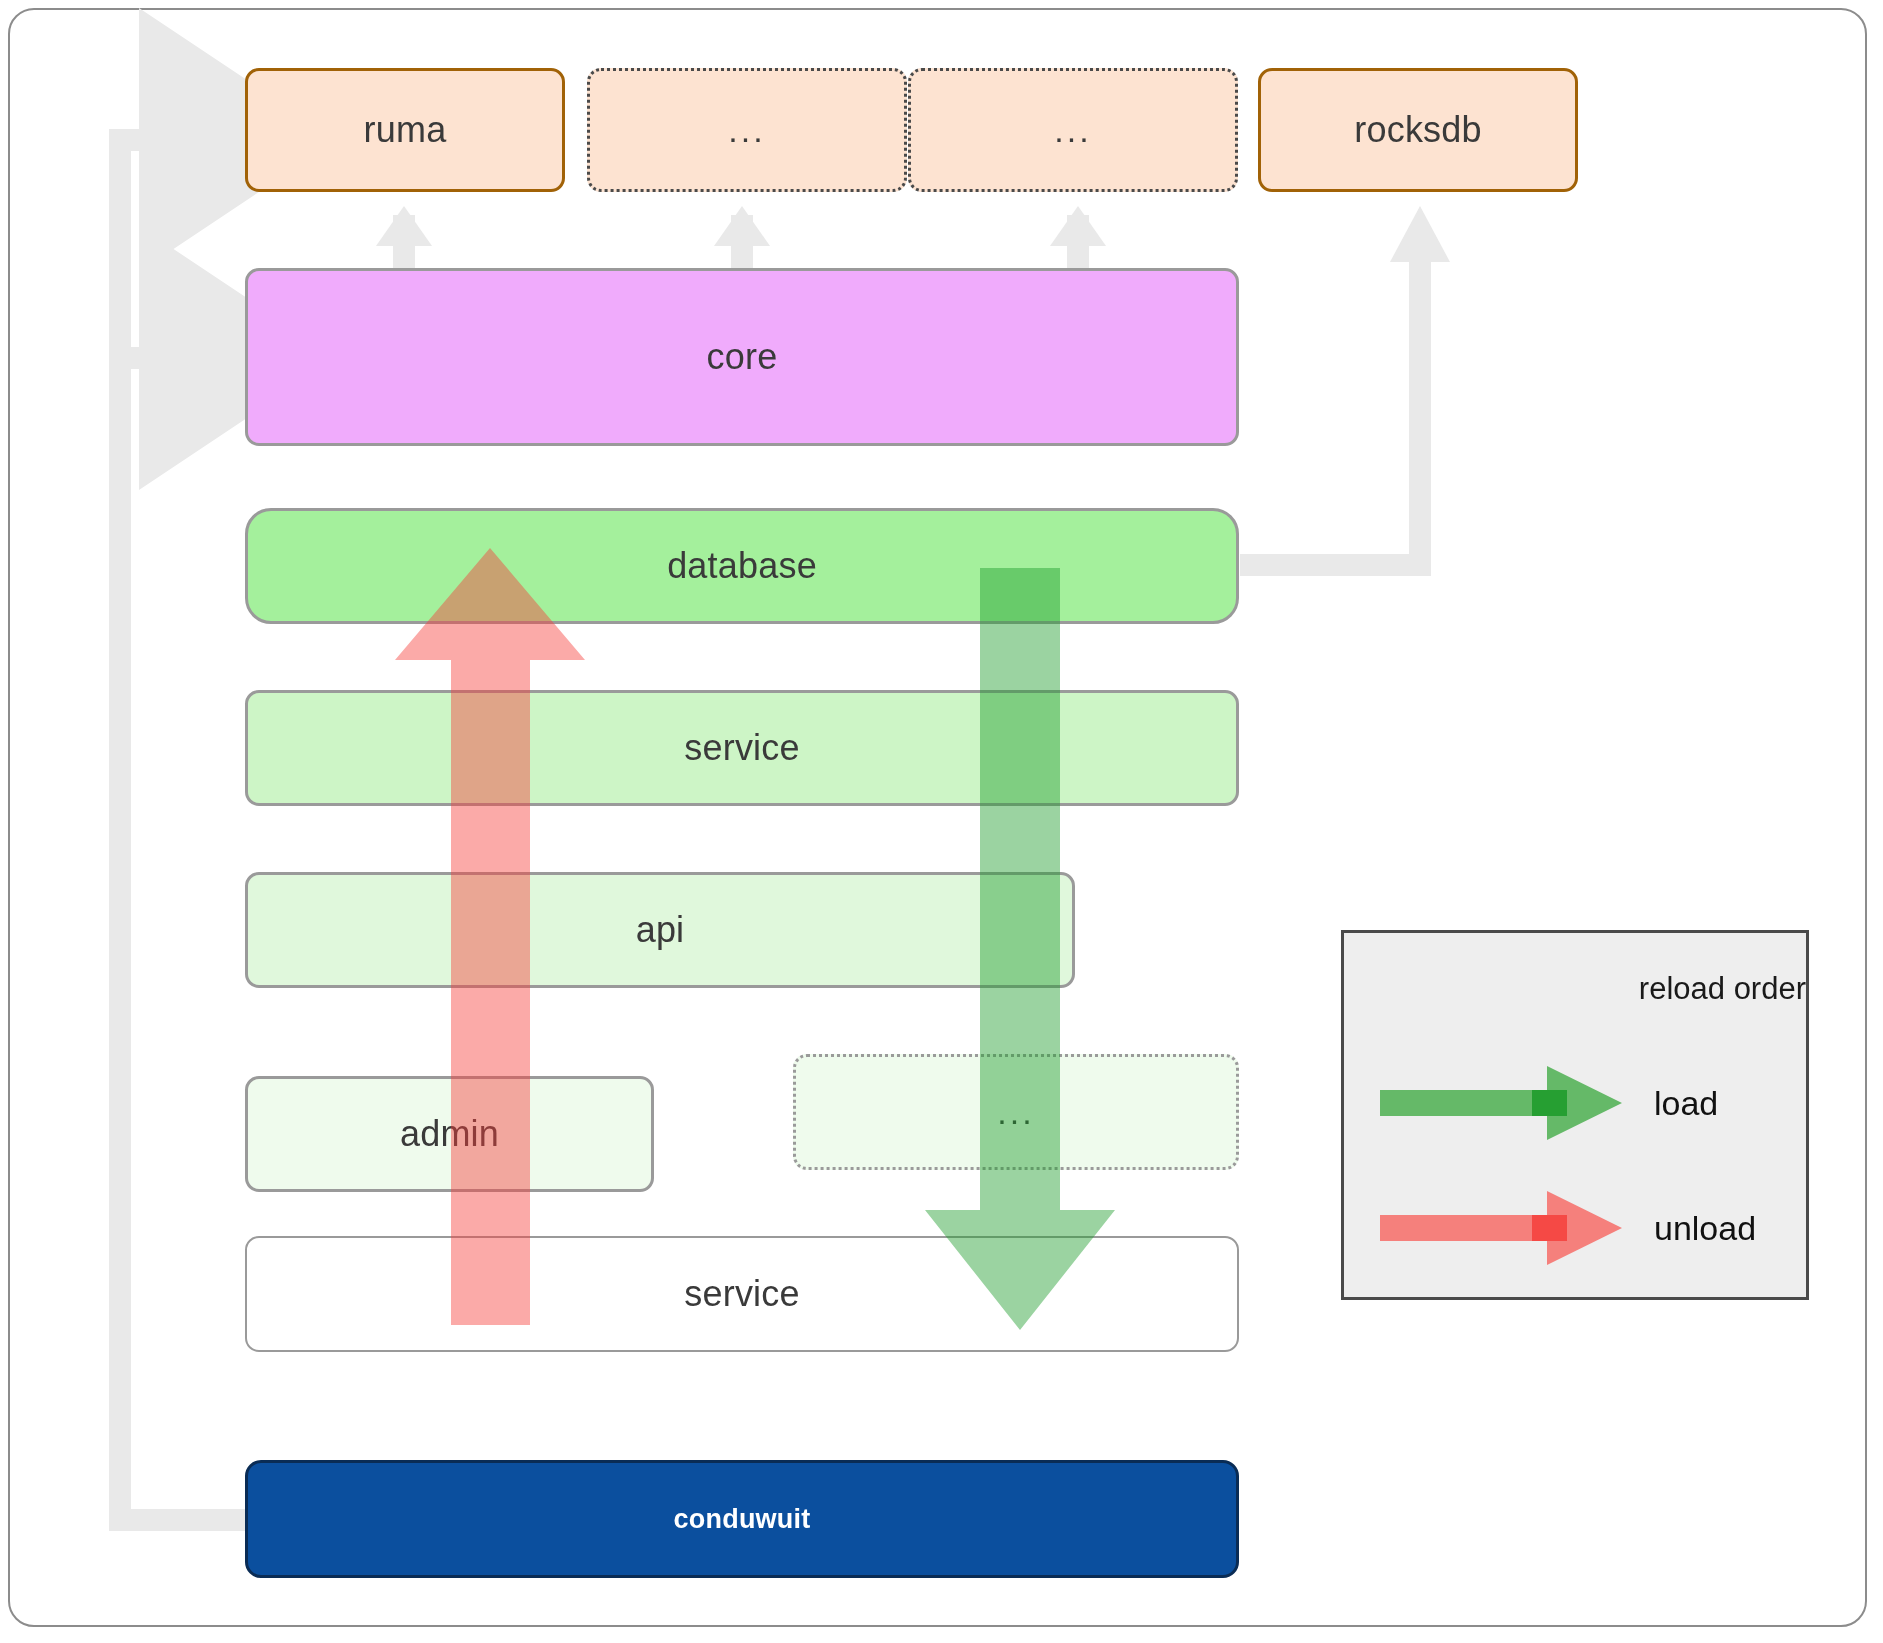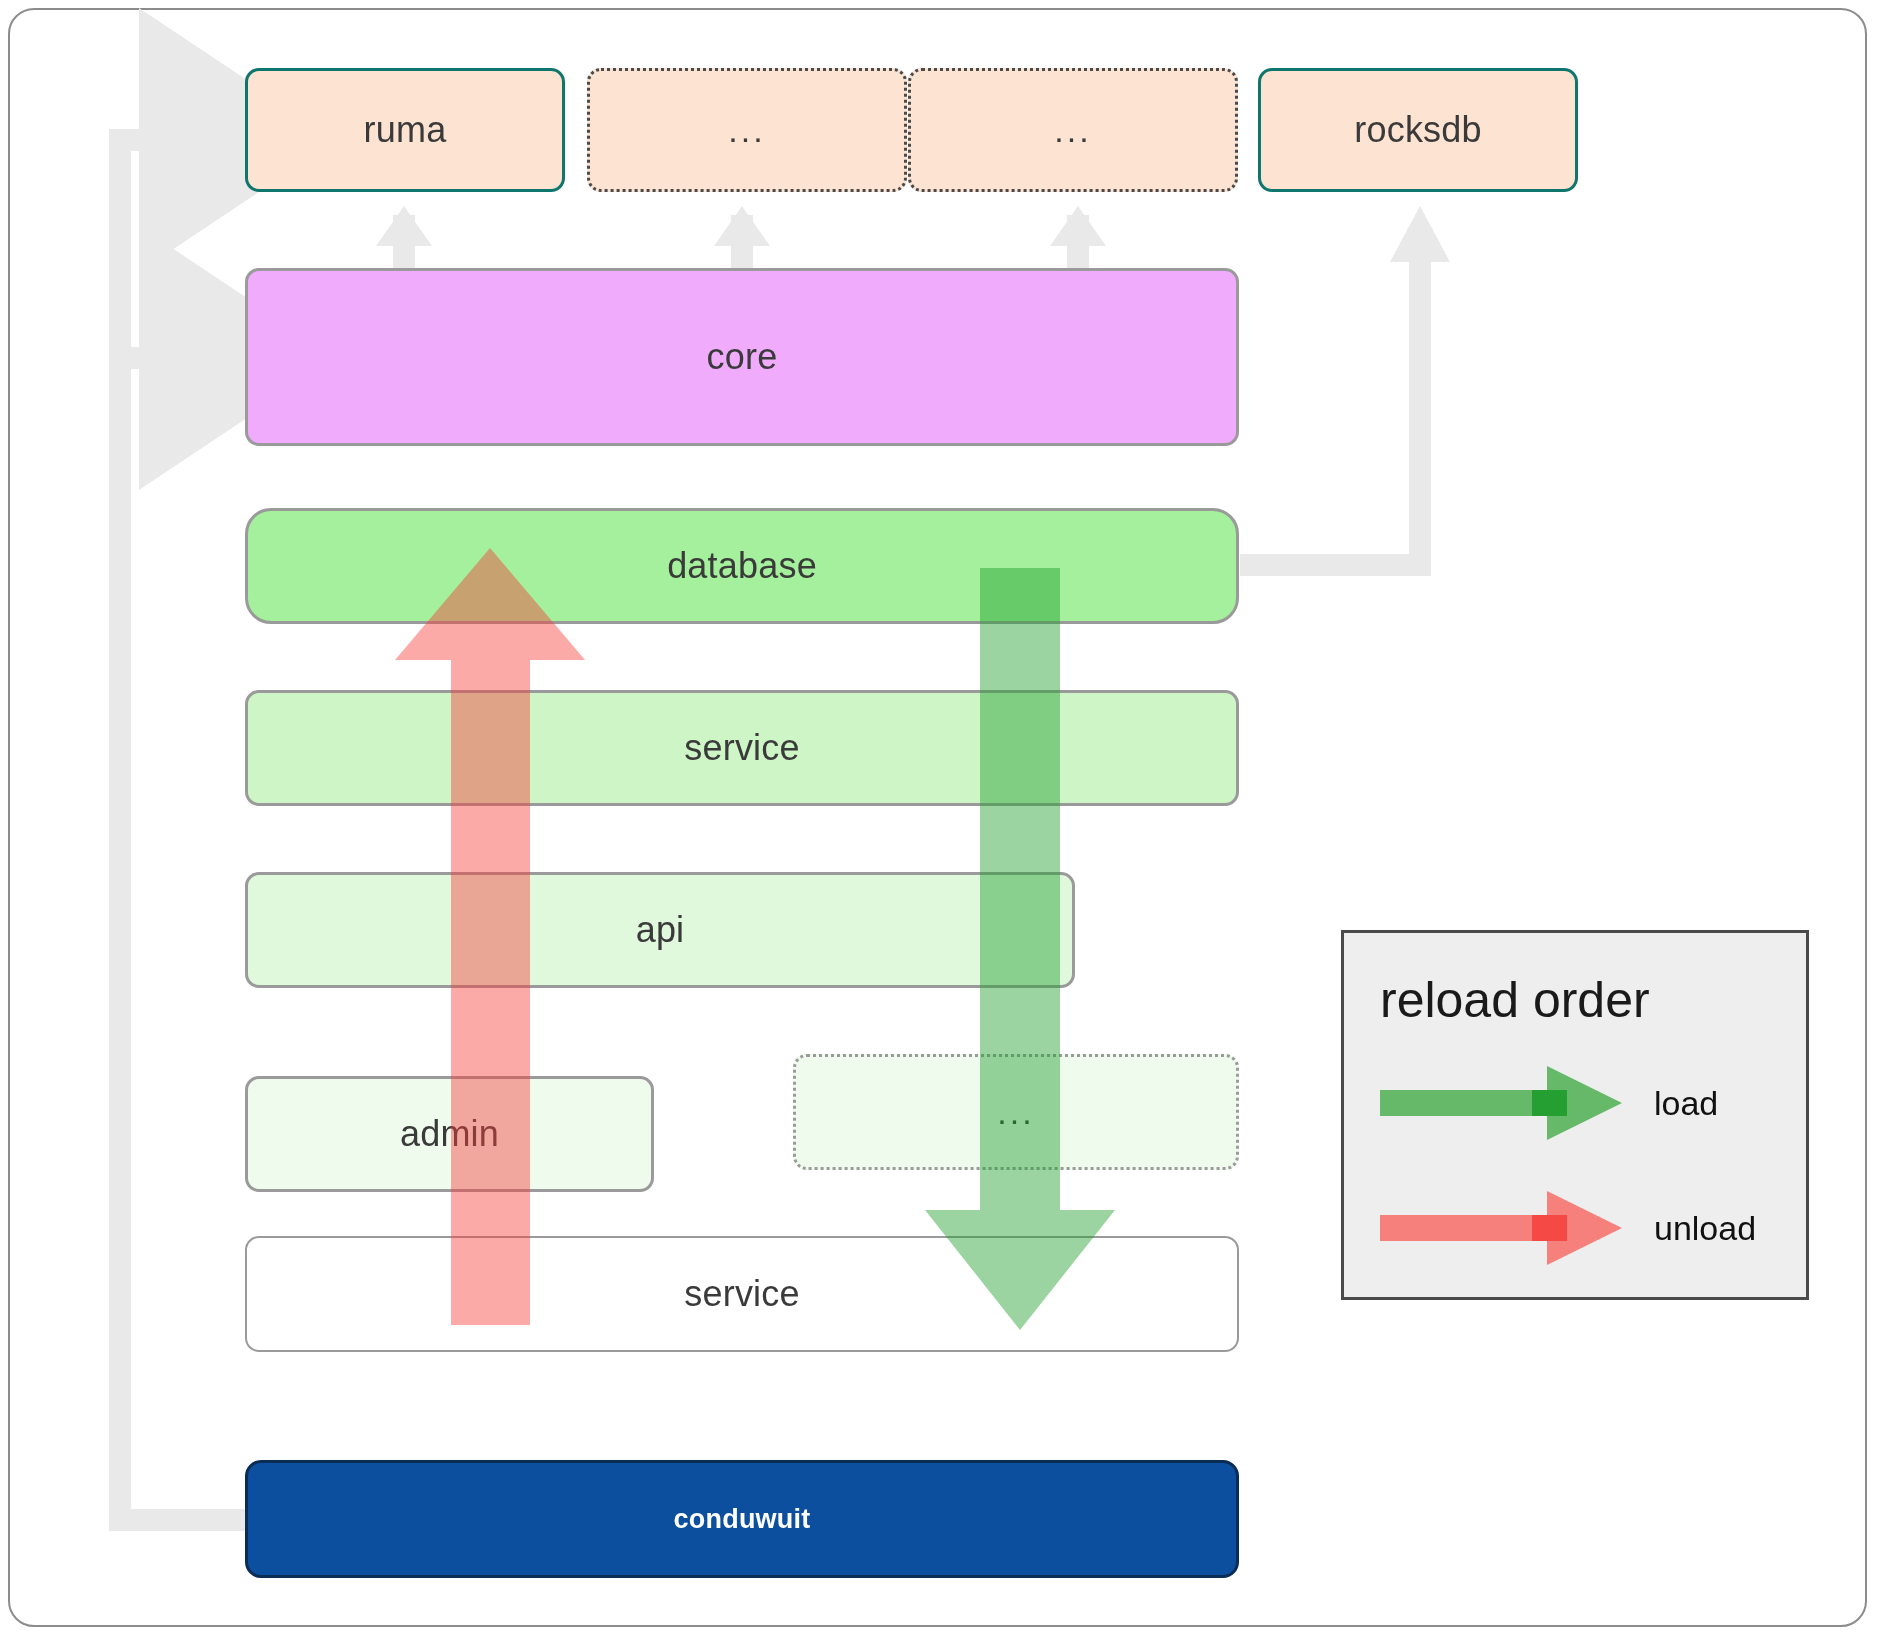--- a/index.html
+++ b/index.html
@@ -36,21 +36,21 @@
     justify-content: center;
     border-radius: 14px;
     font-size: 36px;
     color: #3a3a3a;
     letter-spacing: 0.2px;
   }
 
   
   .dep {
     background: #fde3d1;
-    border: 3px solid #0f766e;
+    border: 3px solid #a16207;
     height: 124px;
     top: 68px;
   }
   .dep.dotted {
     border: 3px dotted #4a4a4a;
   }
 
   
   .layer {
     border: 3px solid #9a9a9a;
@@ -78,24 +78,23 @@
     width: 468px;
     height: 370px;
     background: #eeeeee;
     border: 3px solid #4a4a4a;
     box-sizing: border-box;
   }
   .legend-title {
     position: absolute;
     width: 100%;
     top: 38px;
-    text-align: left;
-    font-size: 50px;
+    text-align: right;
+    font-size: 31px;
     color: #1a1a1a;
-    padding-left: 36px;
   }
   .legend-row {
     position: absolute;
     left: 0;
     width: 100%;
     height: 90px;
     display: flex;
     align-items: center;
   }
   .legend-row .lbl {

